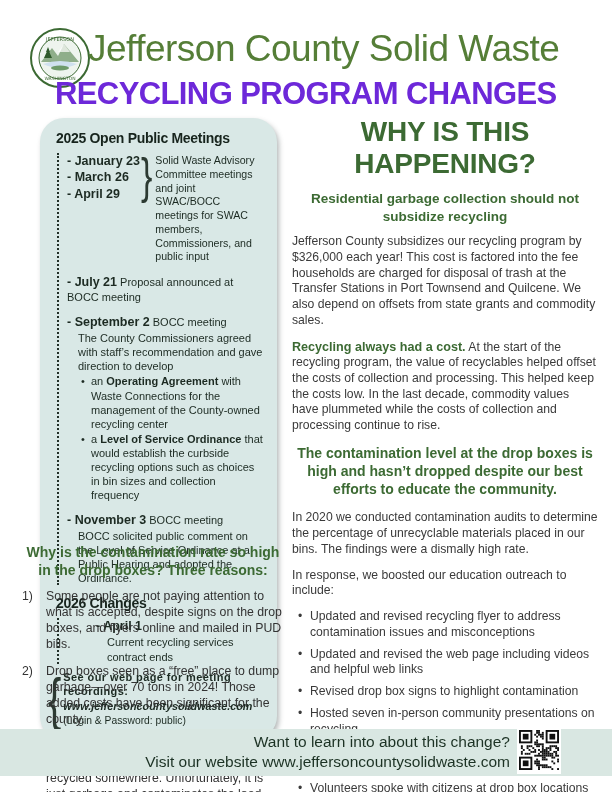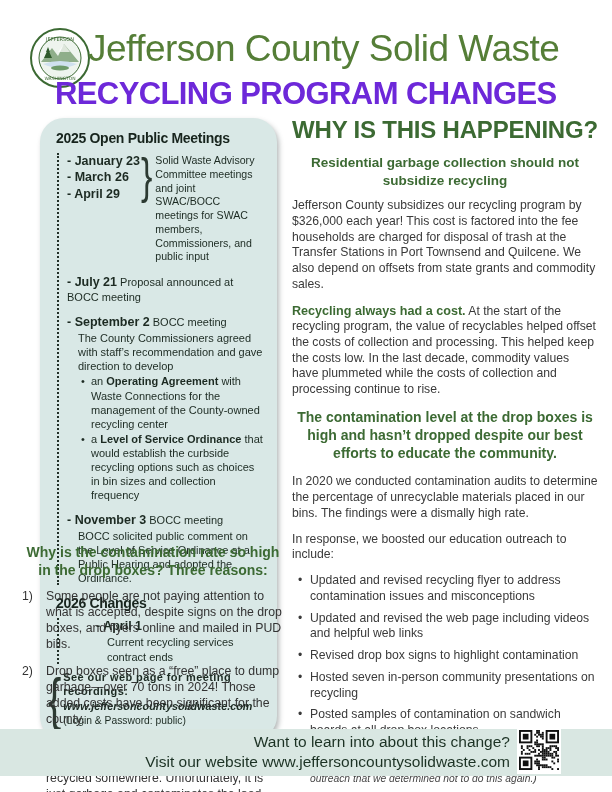--- a/index.html
+++ b/index.html
@@ -41,21 +41,21 @@
   
   .why-left{position:absolute;left:22px;top:544px;width:262px;}
   .why-left h3{margin:0 0 10px 0;text-align:center;font-size:14px;color:#3c6a33;line-height:1.25;}
   .reasons{margin:0;padding:0;list-style:none;font-size:12.3px;line-height:1.3;color:#333;}
   .reasons li{display:flex;margin-bottom:11px;}
   .reasons .num{flex:0 0 24px;}
   .reasons .txt{flex:1;}
 
   
   .right-col{position:absolute;left:292px;top:116px;width:306px;}
-  .right-col h1{margin:0 0 10px 0;text-align:center;font-size:24px;color:#3c6a33;letter-spacing:-0.2px;}
+  .right-col h1{margin:0 0 10px 0;text-align:center;font-size:28px;color:#3c6a33;letter-spacing:-0.2px;}
   .g-sub{margin:0 0 9px 0;text-align:center;font-size:13.5px;font-weight:bold;color:#3c6a33;line-height:1.3;}
   .right-col p{margin:0 0 10px 0;font-size:12.2px;line-height:1.29;color:#3a3a3a;}
   .lead{font-weight:bold;color:#3c6a33;font-size:12.6px;}
   .g-center{margin:4px 4px 12px 4px;text-align:center;font-size:14px;font-weight:bold;color:#3c6a33;line-height:1.3;}
   .r-bullets{margin:0 0 4px 0;padding:0 0 0 6px;list-style:none;font-size:12.2px;line-height:1.29;color:#3a3a3a;}
   .r-bullets>li{position:relative;padding-left:12px;margin-bottom:6px;}
   .r-bullets>li::before{content:"•";position:absolute;left:0;top:0;}
   .note{font-size:10.3px;font-style:italic;line-height:1.25;color:#444;}
 
   

